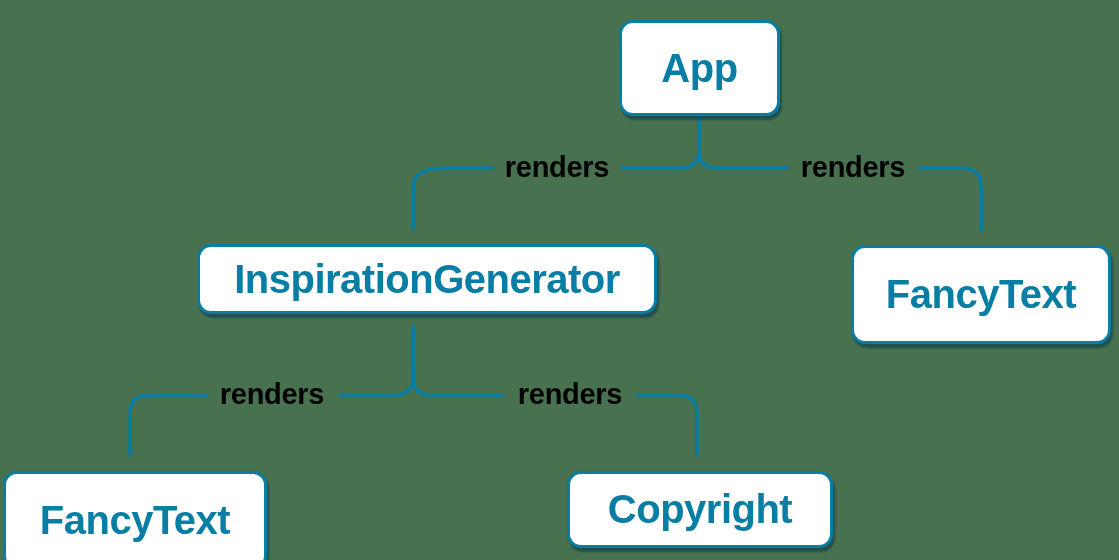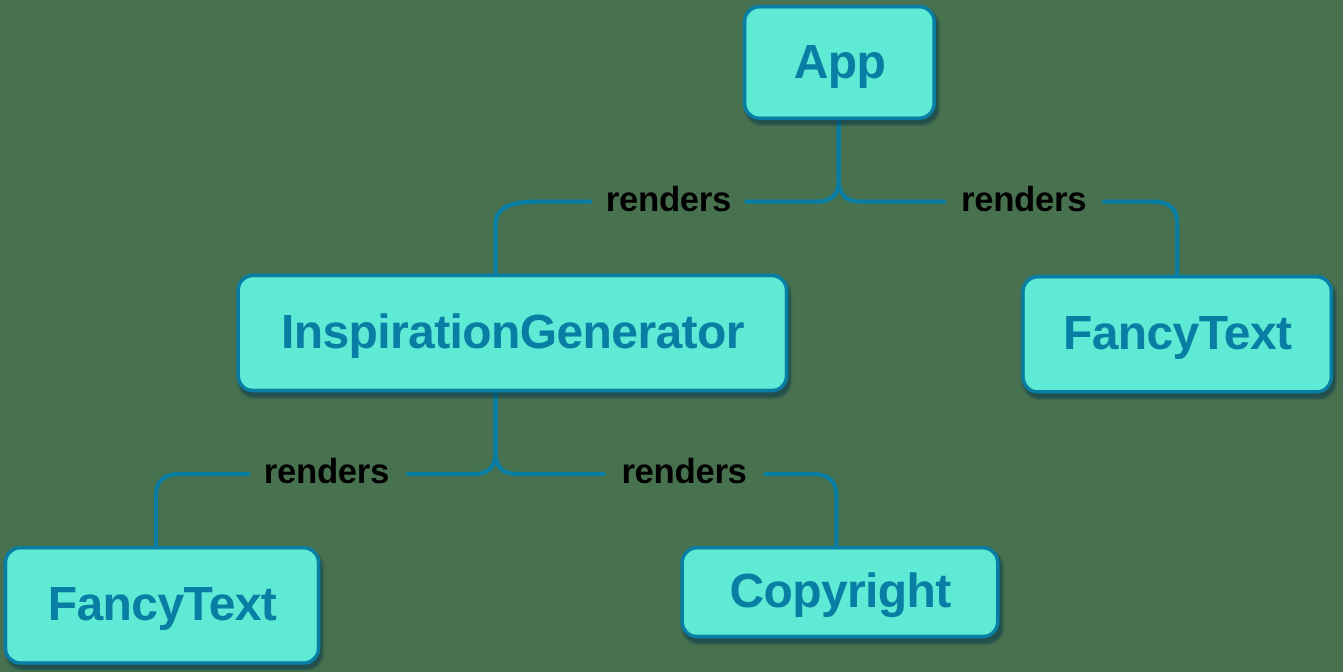--- a/index.html
+++ b/index.html
@@ -26,32 +26,33 @@
     stroke: #087EA4;
     stroke-width: 3.5;
     stroke-linecap: round;
   }
   .node {
     position: absolute;
     box-sizing: border-box;
     display: flex;
     align-items: center;
     justify-content: center;
-    background: #5eead4;
+    background: #ffffff;
     border: 3px solid #087EA4;
     border-radius: 14px;
     color: #087EA4;
     font-size: 40px;
     font-weight: 700;
     letter-spacing: -0.5px;
     white-space: nowrap;
     box-shadow: 2px 4px 2px rgba(6, 52, 75, 0.55);
+    margin-top: 16px;
   }
   .node-app                  { left: 619px; top: 4px;   width: 161px; height: 96px; }
-  .node-inspiration          { left: 197px; top: 228px; width: 460px; height: 99px; }
+  .node-inspiration          { left: 197px; top: 228px; width: 460px; height: 70px; }
   .node-fancytext-right      { left: 851px; top: 229px; width: 260px; height: 99px; }
   .node-fancytext-left       { left: 3px;   top: 455px; width: 264px; height: 99px; }
   .node-copyright            { left: 567px; top: 455px; width: 266px; height: 77px; }
   .edge-label {
     position: absolute;
     transform: translate(-50%, -50%);
     color: #000000;
     font-size: 29px;
     font-weight: 700;
     letter-spacing: -0.3px;

